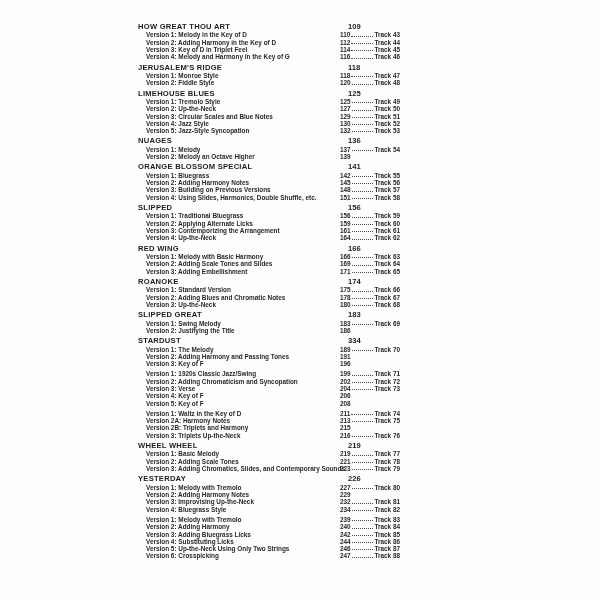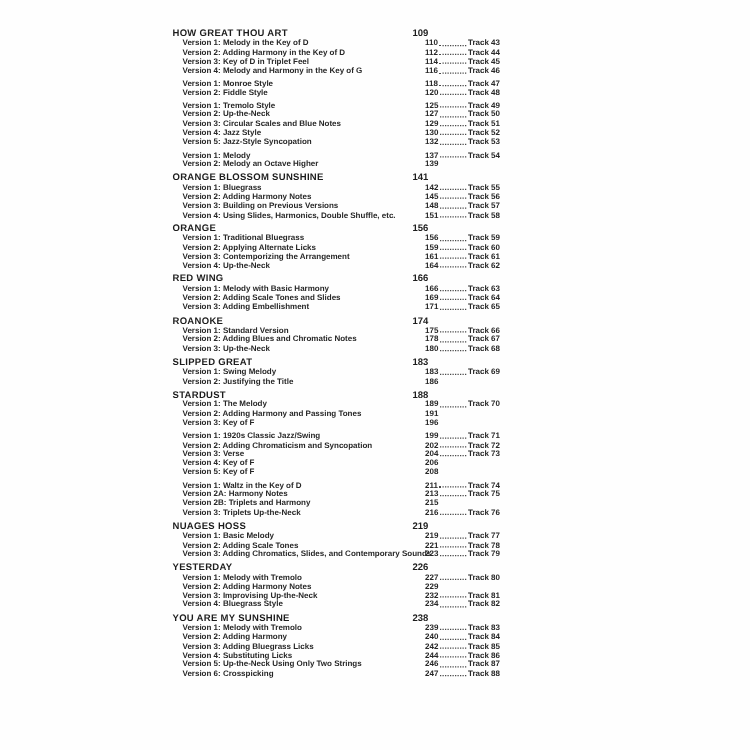--- a/index.html
+++ b/index.html
@@ -53,21 +53,21 @@
   }
   .right {
     position: absolute;
     left: 338px;
     top: 0;
     width: 62px;
     height: 100%;
     display: flex;
     align-items: center;
   }
-  .row.head .right { left: 330px; }
+  .row.head .right { left: 348px; }
   .page {
     font-size: 6.4px;
     font-weight: bold;
     color: #272727;
     flex: 0 0 auto;
   }
   .row.head .page {
     font-size: 7.6px;
     color: #1c1c1c;
   }
@@ -132,20 +132,26 @@
       <span class="label">Version 4: Melody and Harmony in the Key of G</span>
       <span class="right">
         <span class="page">116</span>
         <span class="leader"></span>
         <span class="track">Track 46</span>
       </span>
     </div>
   </section>
 
     <section class="toc-section">
+      <div class="row head">
+        <span class="title">JERUSALEM'S RIDGE</span>
+        <span class="right">
+          <span class="page">118</span>
+        </span>
+      </div>
 
     <div class="row item">
       <span class="label">Version 1: Monroe Style</span>
       <span class="right">
         <span class="page">118</span>
         <span class="leader"></span>
         <span class="track">Track 47</span>
       </span>
     </div>
 
@@ -153,20 +159,26 @@
       <span class="label">Version 2: Fiddle Style</span>
       <span class="right">
         <span class="page">120</span>
         <span class="leader"></span>
         <span class="track">Track 48</span>
       </span>
     </div>
   </section>
 
     <section class="toc-section">
+      <div class="row head">
+        <span class="title">LIMEHOUSE BLUES</span>
+        <span class="right">
+          <span class="page">125</span>
+        </span>
+      </div>
 
     <div class="row item">
       <span class="label">Version 1: Tremolo Style</span>
       <span class="right">
         <span class="page">125</span>
         <span class="leader"></span>
         <span class="track">Track 49</span>
       </span>
     </div>
 
@@ -201,20 +213,26 @@
       <span class="label">Version 5: Jazz-Style Syncopation</span>
       <span class="right">
         <span class="page">132</span>
         <span class="leader"></span>
         <span class="track">Track 53</span>
       </span>
     </div>
   </section>
 
     <section class="toc-section">
+      <div class="row head">
+        <span class="title">NUAGES</span>
+        <span class="right">
+          <span class="page">136</span>
+        </span>
+      </div>
 
     <div class="row item">
       <span class="label">Version 1: Melody</span>
       <span class="right">
         <span class="page">137</span>
         <span class="leader"></span>
         <span class="track">Track 54</span>
       </span>
     </div>
 
@@ -223,21 +241,21 @@
       <span class="right">
         <span class="page">139</span>
         <span class="leader hidden"></span>
         <span class="track"></span>
       </span>
     </div>
   </section>
 
     <section class="toc-section">
       <div class="row head">
-        <span class="title">ORANGE BLOSSOM SUNSHINE</span>
+        <span class="title">ORANGE BLOSSOM SPECIAL</span>
         <span class="right">
           <span class="page">141</span>
         </span>
       </div>
 
     <div class="row item">
       <span class="label">Version 1: Bluegrass</span>
       <span class="right">
         <span class="page">142</span>
         <span class="leader"></span>
@@ -268,21 +286,21 @@
       <span class="right">
         <span class="page">151</span>
         <span class="leader"></span>
         <span class="track">Track 58</span>
       </span>
     </div>
   </section>
 
     <section class="toc-section">
       <div class="row head">
-        <span class="title">ORANGE</span>
+        <span class="title">SLIPPED</span>
         <span class="right">
           <span class="page">156</span>
         </span>
       </div>
 
     <div class="row item">
       <span class="label">Version 1: Traditional Bluegrass</span>
       <span class="right">
         <span class="page">156</span>
         <span class="leader"></span>
@@ -414,21 +432,21 @@
         <span class="leader hidden"></span>
         <span class="track"></span>
       </span>
     </div>
   </section>
 
     <section class="toc-section">
       <div class="row head">
         <span class="title">STARDUST</span>
         <span class="right">
-          <span class="page">188</span>
+          <span class="page">334</span>
         </span>
       </div>
 
     <div class="row item">
       <span class="label">Version 1: The Melody</span>
       <span class="right">
         <span class="page">189</span>
         <span class="leader"></span>
         <span class="track">Track 70</span>
       </span>
@@ -535,21 +553,21 @@
       <span class="right">
         <span class="page">216</span>
         <span class="leader"></span>
         <span class="track">Track 76</span>
       </span>
     </div>
   </section>
 
     <section class="toc-section">
       <div class="row head">
-        <span class="title">NUAGES HOSS</span>
+        <span class="title">WHEEL WHEEL</span>
         <span class="right">
           <span class="page">219</span>
         </span>
       </div>
 
     <div class="row item">
       <span class="label">Version 1: Basic Melody</span>
       <span class="right">
         <span class="page">219</span>
         <span class="leader"></span>
@@ -615,26 +633,20 @@
       <span class="label">Version 4: Bluegrass Style</span>
       <span class="right">
         <span class="page">234</span>
         <span class="leader"></span>
         <span class="track">Track 82</span>
       </span>
     </div>
   </section>
 
     <section class="toc-section">
-      <div class="row head">
-        <span class="title">YOU ARE MY SUNSHINE</span>
-        <span class="right">
-          <span class="page">238</span>
-        </span>
-      </div>
 
     <div class="row item">
       <span class="label">Version 1: Melody with Tremolo</span>
       <span class="right">
         <span class="page">239</span>
         <span class="leader"></span>
         <span class="track">Track 83</span>
       </span>
     </div>
 

